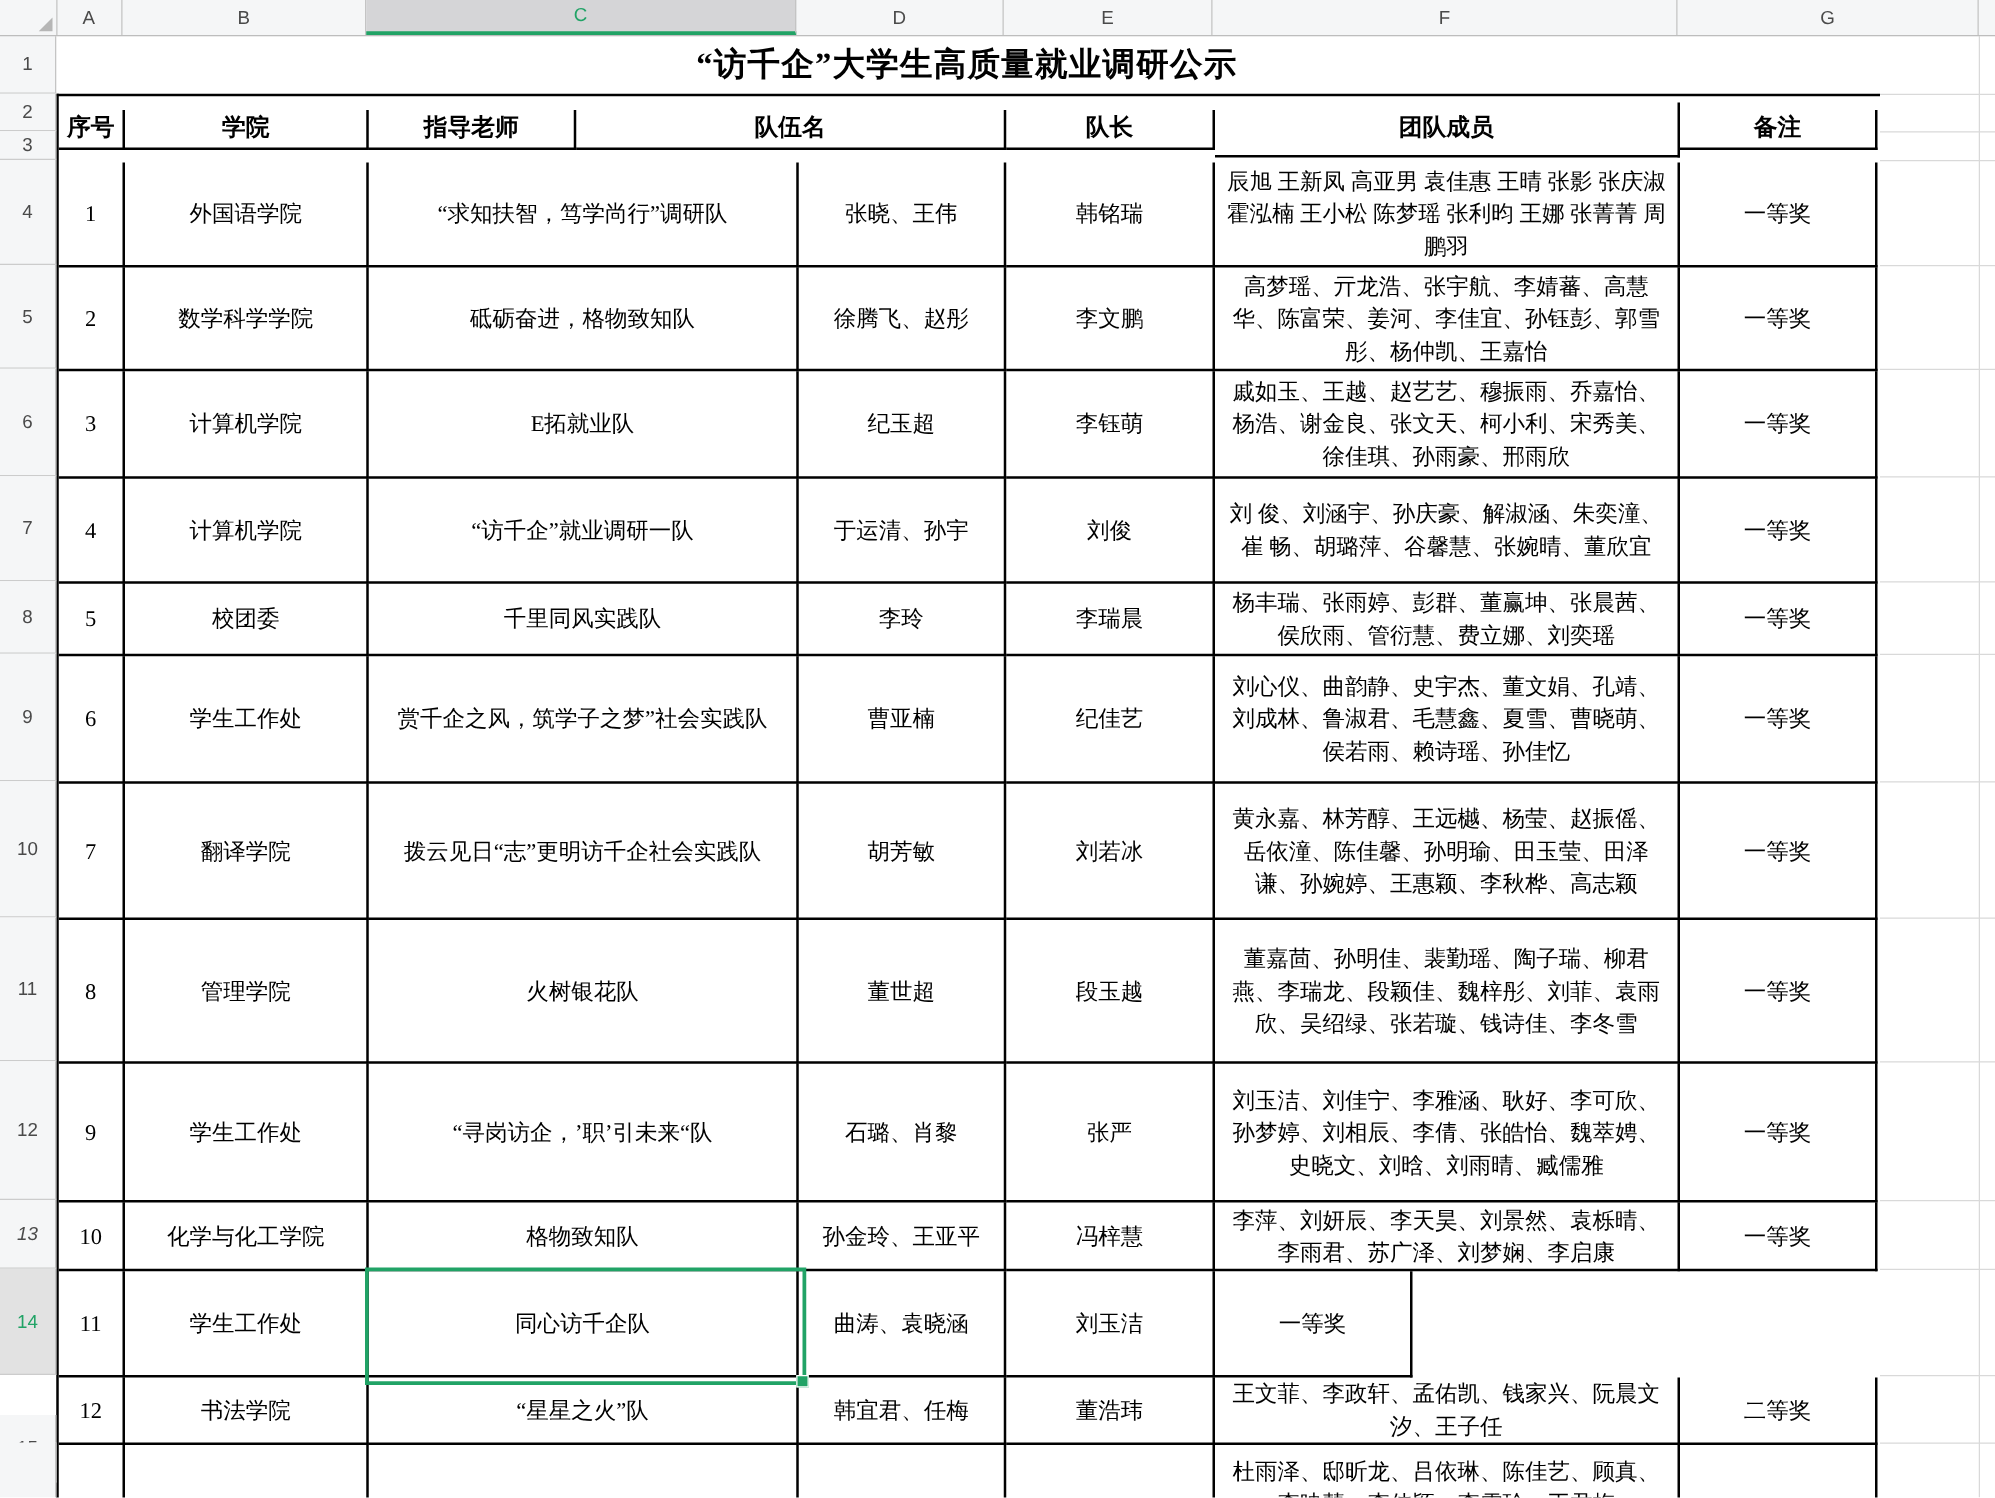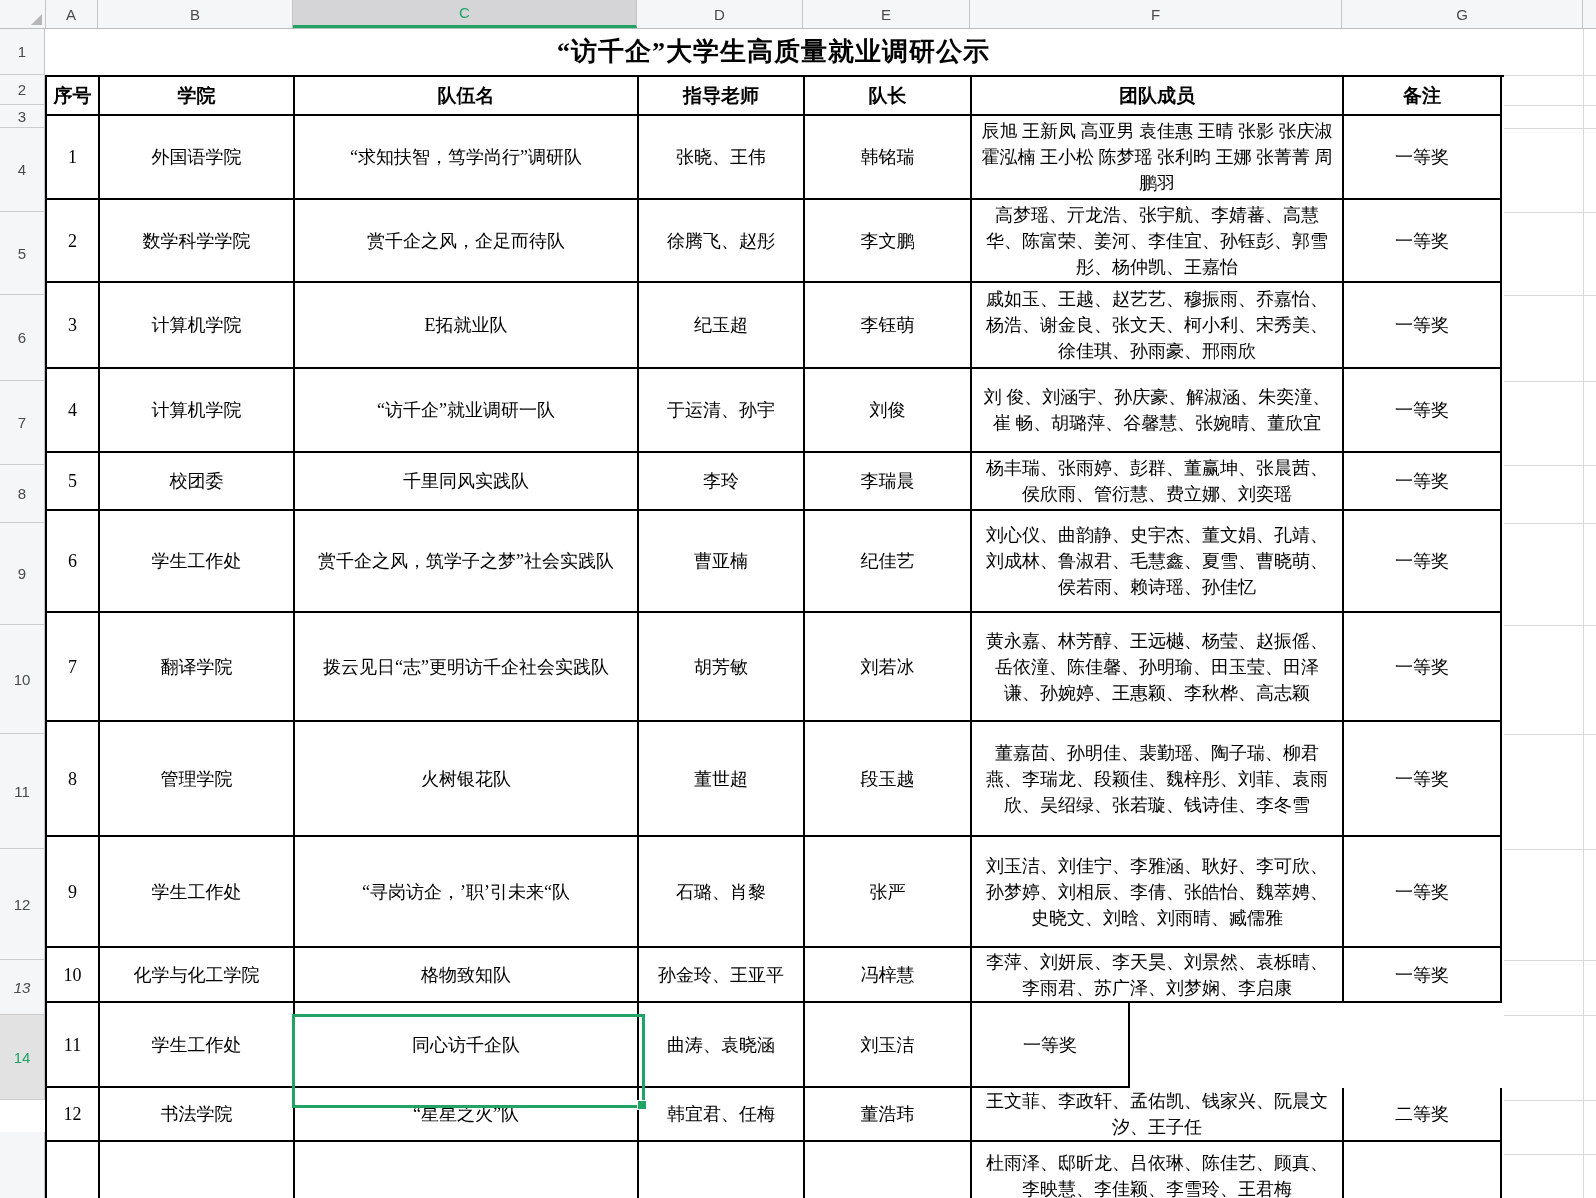--- a/index.html
+++ b/index.html
@@ -95,44 +95,44 @@
     <div class="rline" style="top:849px;"></div>
     <div class="rline" style="top:960px;"></div>
     <div class="rline" style="top:1015px;"></div>
     <div class="rline" style="top:1100px;"></div>
     <div class="rline" style="top:1154px;"></div>
   </div>
 
   <div class="title-cell">“访千企”大学生高质量就业调研公示</div>
 
   <div class="tbl">
-    <div class="tr" style="height:39px;">
+    <div class="tr" style="height:53px;align-items:center;">
       <div class="td th w-idx">序号</div>
       <div class="td th w-col">学院</div>
+      <div class="td th w-adv">指导老师</div>
       <div class="td th w-team">队伍名</div>
-      <div class="td th w-adv">指导老师</div>
       <div class="td th w-lead">队长</div>
       <div class="td th w-mem">团队成员</div>
       <div class="td th w-rem">备注</div>
     </div>
 
     <div class="tr" style="height:84px;">
       <div class="td w-idx">1</div>
       <div class="td w-col">外国语学院</div>
       <div class="td w-team">“求知扶智，笃学尚行”调研队</div>
       <div class="td w-adv">张晓、王伟</div>
       <div class="td w-lead">韩铭瑞</div>
       <div class="td w-mem">辰旭 王新凤 高亚男 袁佳惠 王晴 张影 张庆淑 霍泓楠 王小松 陈梦瑶 张利昀 王娜 张菁菁 周鹏羽</div>
       <div class="td w-rem">一等奖</div>
     </div>
 
     <div class="tr" style="height:83px;">
       <div class="td w-idx">2</div>
       <div class="td w-col">数学科学学院</div>
-      <div class="td w-team">赏千企之风，企足而待队</div>
+      <div class="td w-team">砥砺奋进，格物致知队</div>
       <div class="td w-adv">徐腾飞、赵彤</div>
       <div class="td w-lead">李文鹏</div>
       <div class="td w-mem">高梦瑶、亓龙浩、张宇航、李婧蕃、高慧华、陈富荣、姜河、李佳宜、孙钰彭、郭雪彤、杨仲凯、王嘉怡</div>
       <div class="td w-rem">一等奖</div>
     </div>
 
     <div class="tr" style="height:86px;">
       <div class="td w-idx">3</div>
       <div class="td w-col">计算机学院</div>
       <div class="td w-team">E拓就业队</div>

